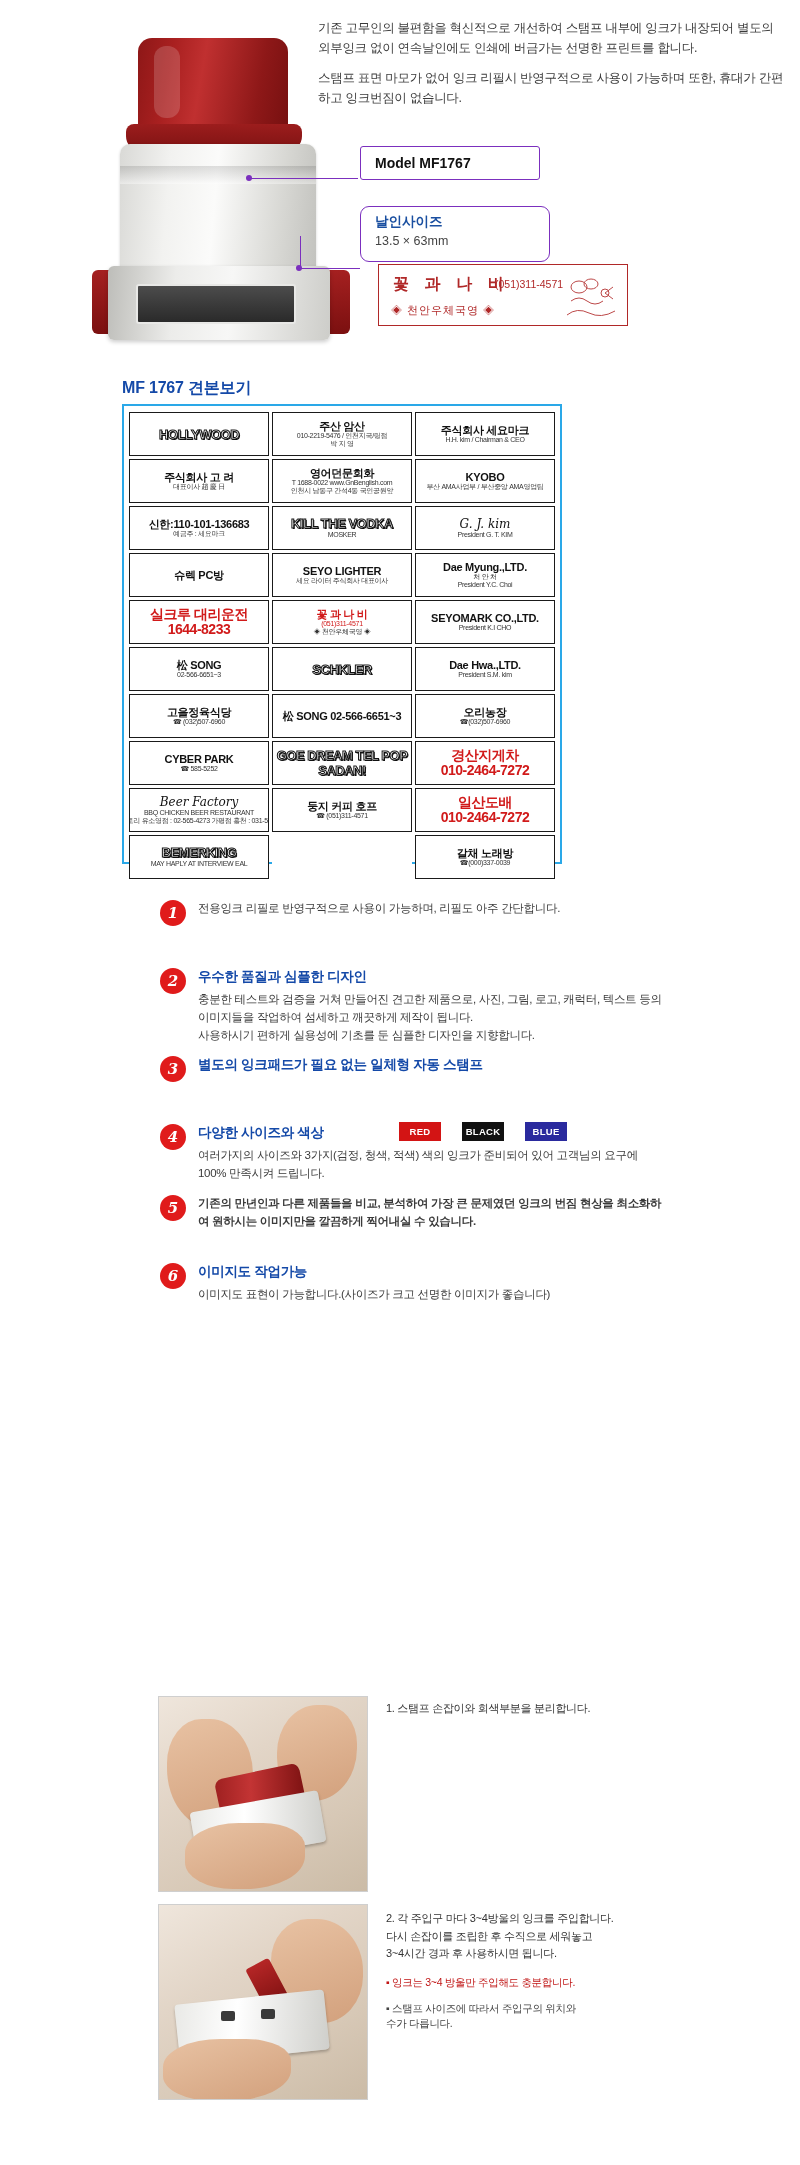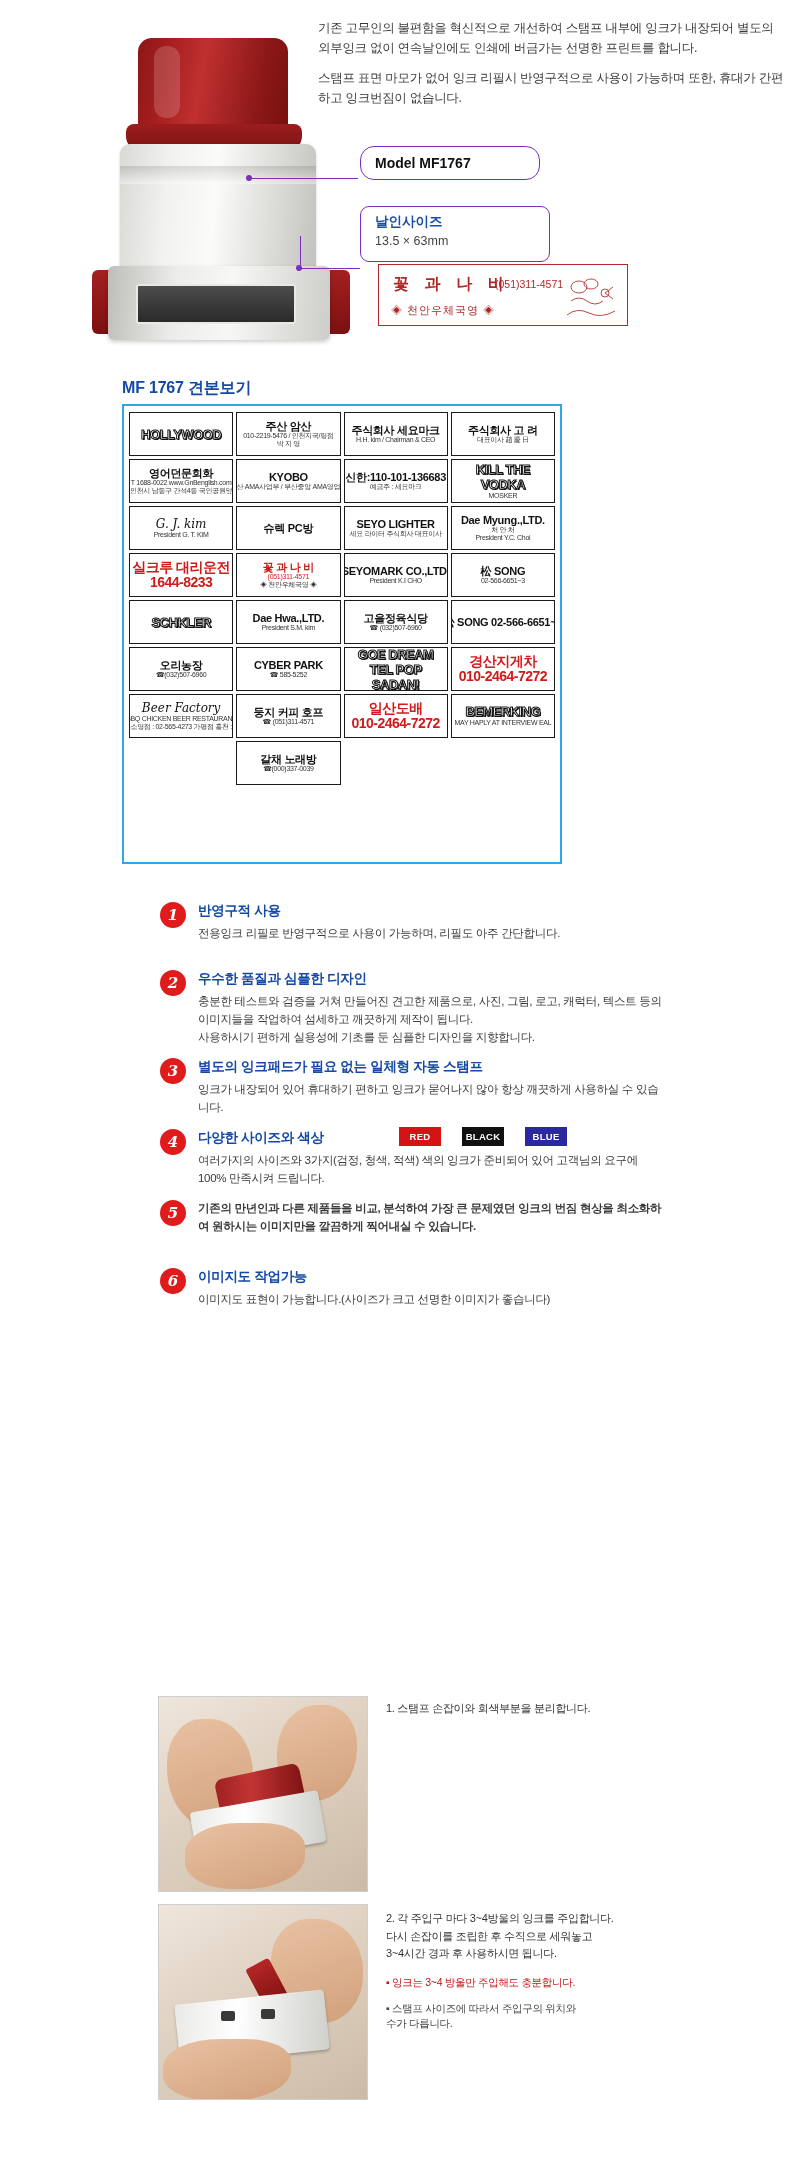--- a/index.html
+++ b/index.html
@@ -125,21 +125,21 @@
   }
 
   
   .callout-model {
     position: absolute;
     left: 360px;
     top: 146px;
     width: 180px;
     height: 34px;
     border: 1.6px solid #7b2fbe;
-    border-radius: 14px;
+    border-radius: 3px;
     display: flex;
     align-items: center;
     padding-left: 14px;
     font-size: 14px;
     font-weight: bold;
     color: #111;
     background: #fff;
   }
   .callout-size {
     position: absolute;
@@ -235,21 +235,21 @@
     left: 122px;
     top: 404px;
     width: 440px;
     height: 460px;
     border: 2px solid #2aa8e8;
     background: #fff;
     padding: 6px 5px;
   }
   .samples-grid {
     display: grid;
-    grid-template-columns: repeat(4, 1fr);
+    grid-template-columns: repeat(3, 1fr);
     grid-auto-rows: 44px;
     gap: 3px;
   }
   .sample-cell {
     border: 1px solid #1a1a1a;
     background: #fff;
     position: relative;
     overflow: hidden;
     display: flex;
     flex-direction: column;
@@ -595,33 +595,31 @@
       <div class="sample-cell">
         <div class="s-main">갈채 노래방</div>
         <div class="s-sub">☎(000)337-0039</div>
       </div>
     </div>
 </div>
 
 <div class="features" id="features-list">
     <div class="feature">
       <div class="f-num">1</div>
-      <div class="f-title">반영구적 사용</div>
       <div class="f-desc" style="white-space: pre-line;">전용잉크 리필로 반영구적으로 사용이 가능하며, 리필도 아주 간단합니다.</div>
     </div>
     <div class="feature">
       <div class="f-num">2</div>
       <div class="f-title">우수한 품질과 심플한 디자인</div>
       <div class="f-desc" style="white-space: pre-line;">충분한 테스트와 검증을 거쳐 만들어진 견고한 제품으로, 사진, 그림, 로고, 캐럭터, 텍스트 등의 이미지들을 작업하여 섬세하고 깨끗하게 제작이 됩니다.
 사용하시기 편하게 실용성에 기초를 둔 심플한 디자인을 지향합니다.</div>
     </div>
     <div class="feature">
       <div class="f-num">3</div>
       <div class="f-title">별도의 잉크패드가 필요 없는 일체형 자동 스탬프</div>
-      <div class="f-desc" style="white-space: pre-line;">잉크가 내장되어 있어 휴대하기 편하고 잉크가 묻어나지 않아 항상 깨끗하게 사용하실 수 있습니다.</div>
     </div>
     <div class="feature">
       <div class="f-num">4</div>
       <div class="f-title">다양한 사이즈와 색상</div>
       <div class="f-desc" style="white-space: pre-line;">여러가지의 사이즈와 3가지(검정, 청색, 적색) 색의 잉크가 준비되어 있어 고객님의 요구에 100% 만족시켜 드립니다.</div>
       <div class="color-chips">
         <div class="chip" style="background: rgb(211, 20, 20);">RED</div>
         <div class="chip" style="background: rgb(17, 17, 17);">BLACK</div>
         <div class="chip" style="background: rgb(42, 42, 158);">BLUE</div>
       </div>

